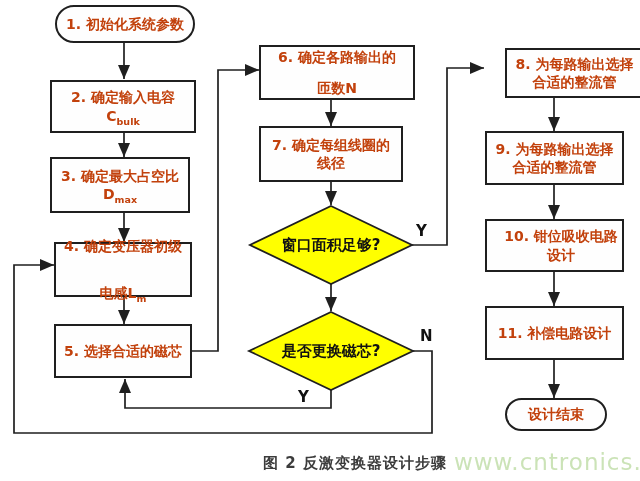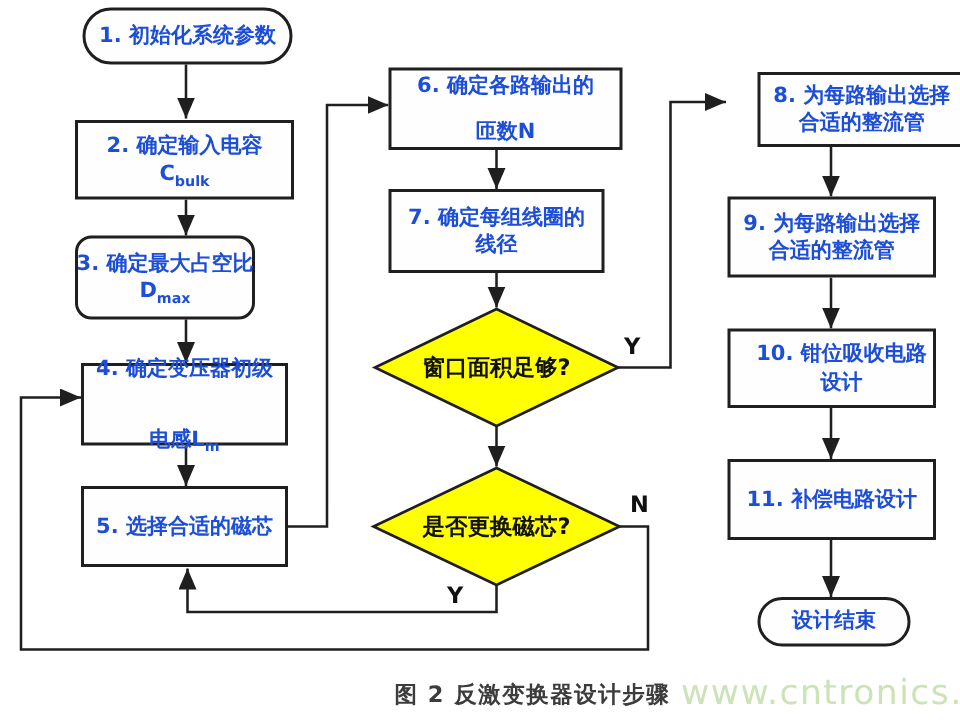--- a/index.html
+++ b/index.html
@@ -4,21 +4,21 @@
 <style>
   html,body{margin:0;padding:0;background:#ffffff;}
   #canvas{
     position:relative;width:640px;height:481px;background:#ffffff;
     font-family:"DejaVu Sans",sans-serif;overflow:hidden;
   }
   #wires{position:absolute;left:0;top:0;width:640px;height:481px;}
   .node{
     position:absolute;box-sizing:border-box;border:2px solid #1f1f1f;background:#fefefe;
     display:flex;flex-direction:column;align-items:center;justify-content:center;
-    font-size:14px;font-weight:bold;color:#1d4ed8;line-height:1.32;text-align:center;
+    font-size:14px;font-weight:bold;color:#c2410c;line-height:1.32;text-align:center;
   }
   .terminator{border-radius:19px;}
   .node .ln{white-space:nowrap;}
   sub{font-size:0.68em;line-height:0;}
   .dtext{
     position:absolute;box-sizing:border-box;display:flex;align-items:center;justify-content:center;
     font-size:15px;font-weight:bold;color:#111;background:transparent;text-align:center;white-space:nowrap;
   }
   .branch{
     position:absolute;font-size:15px;font-weight:bold;color:#111;
@@ -74,21 +74,21 @@
 
   <div class="node terminator" style="left:55px;top:5px;width:140px;height:38px;">
     <span class="ln">1. 初始化系统参数</span>
   </div>
 
   <div class="node" style="left:50px;top:80px;width:146px;height:53px;">
     <span class="ln">2. 确定输入电容</span>
     <span class="ln"><span>C</span><sub>bulk</sub></span>
   </div>
 
-  <div class="node" style="left:50px;top:157px;width:120px;height:56px;border-radius:11px;">
+  <div class="node" style="left:50px;top:157px;width:140px;height:56px;">
     <span class="ln">3. 确定最大占空比</span>
     <span class="ln"><span>D</span><sub>max</sub></span>
   </div>
 
   <div class="node" style="left:54px;top:242px;width:138px;height:55px;gap:28px;">
     <span class="ln">4. 确定变压器初级</span>
     <span class="ln"><span>电感L</span><sub>m</sub></span>
   </div>
 
   <div class="node" style="left:54px;top:324px;width:138px;height:54px;">

